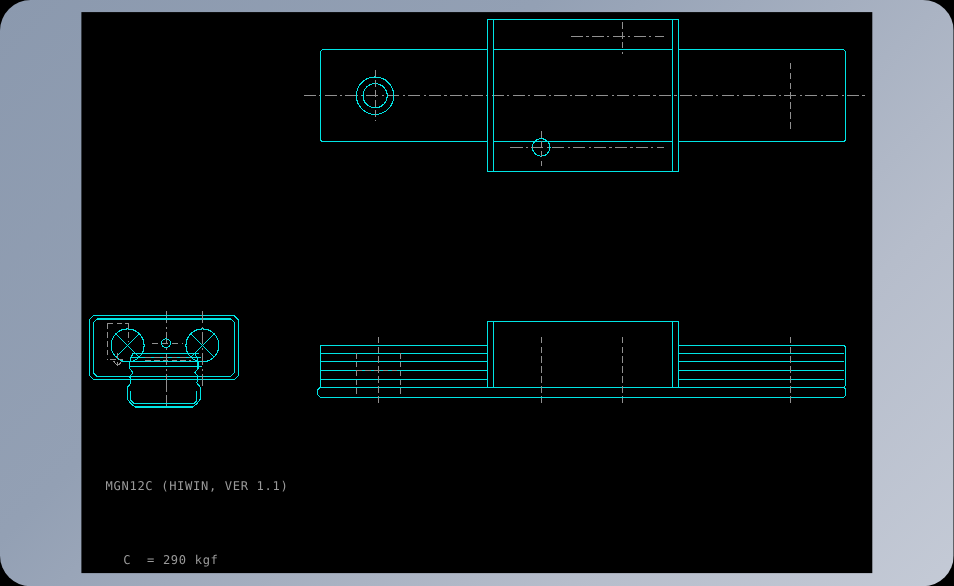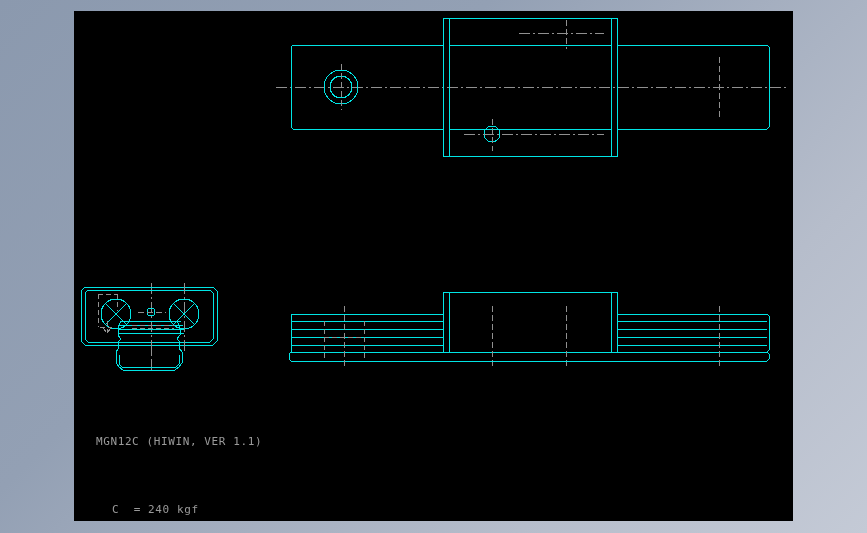--- a/index.html
+++ b/index.html
@@ -11,20 +11,21 @@
     width: 867px;
     height: 533px;
     overflow: hidden;
     font-family: "DejaVu Sans Mono", monospace;
   }
   #app {
     position: relative;
     width: 867px;
     height: 533px;
     background: linear-gradient(135deg, #8b99ae 0%, #93a0b4 35%, #b6bdcb 75%, #c4cad6 100%);
+    border-radius: 28px;
   }
   #cad-canvas {
     position: absolute;
     left: 74px;
     top: 11px;
     width: 719px;
     height: 510px;
     background: #000000;
     overflow: hidden;
   }
@@ -220,20 +221,20 @@
         <line class="cl" x1="110" y1="272" x2="110" y2="340"></line>
 
       </g>
 
     </svg>
 
   </div>
 
   <div class="annot-block">
     <div class="annot-title">MGN12C (HIWIN, VER 1.1)</div>
-    <span class="annot-row">C  = 240 kgf</span>
+    <span class="annot-row">C  = 290 kgf</span>
     
     
     
     
   </div>
 
 </div>
 
 </body></html>

